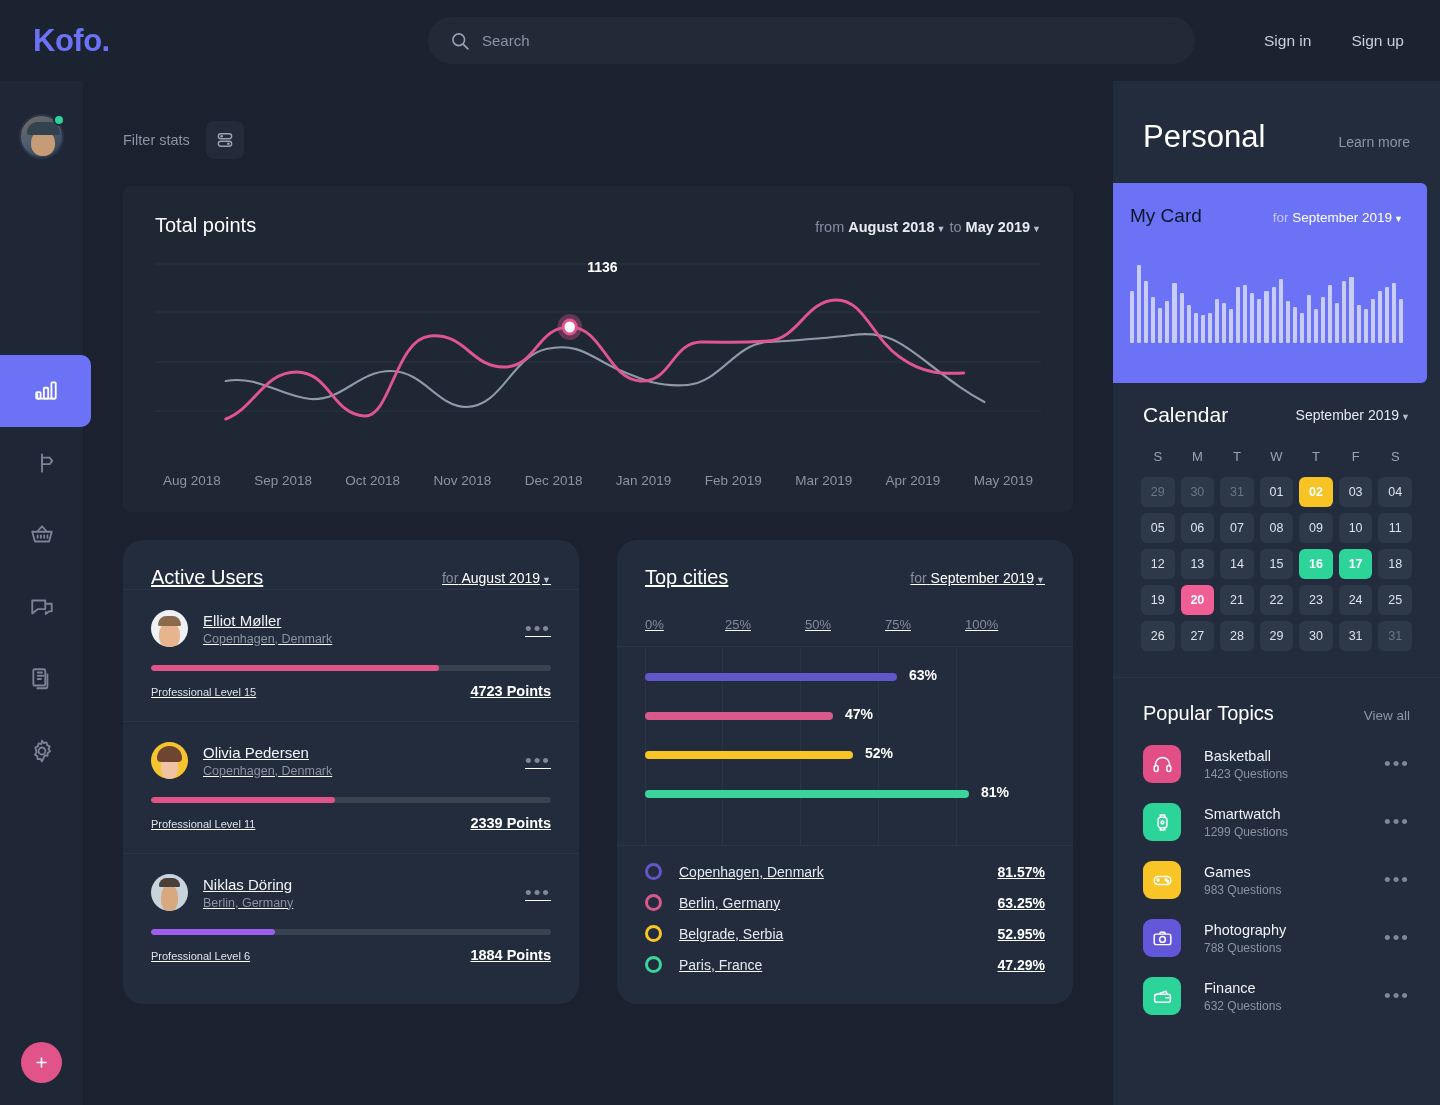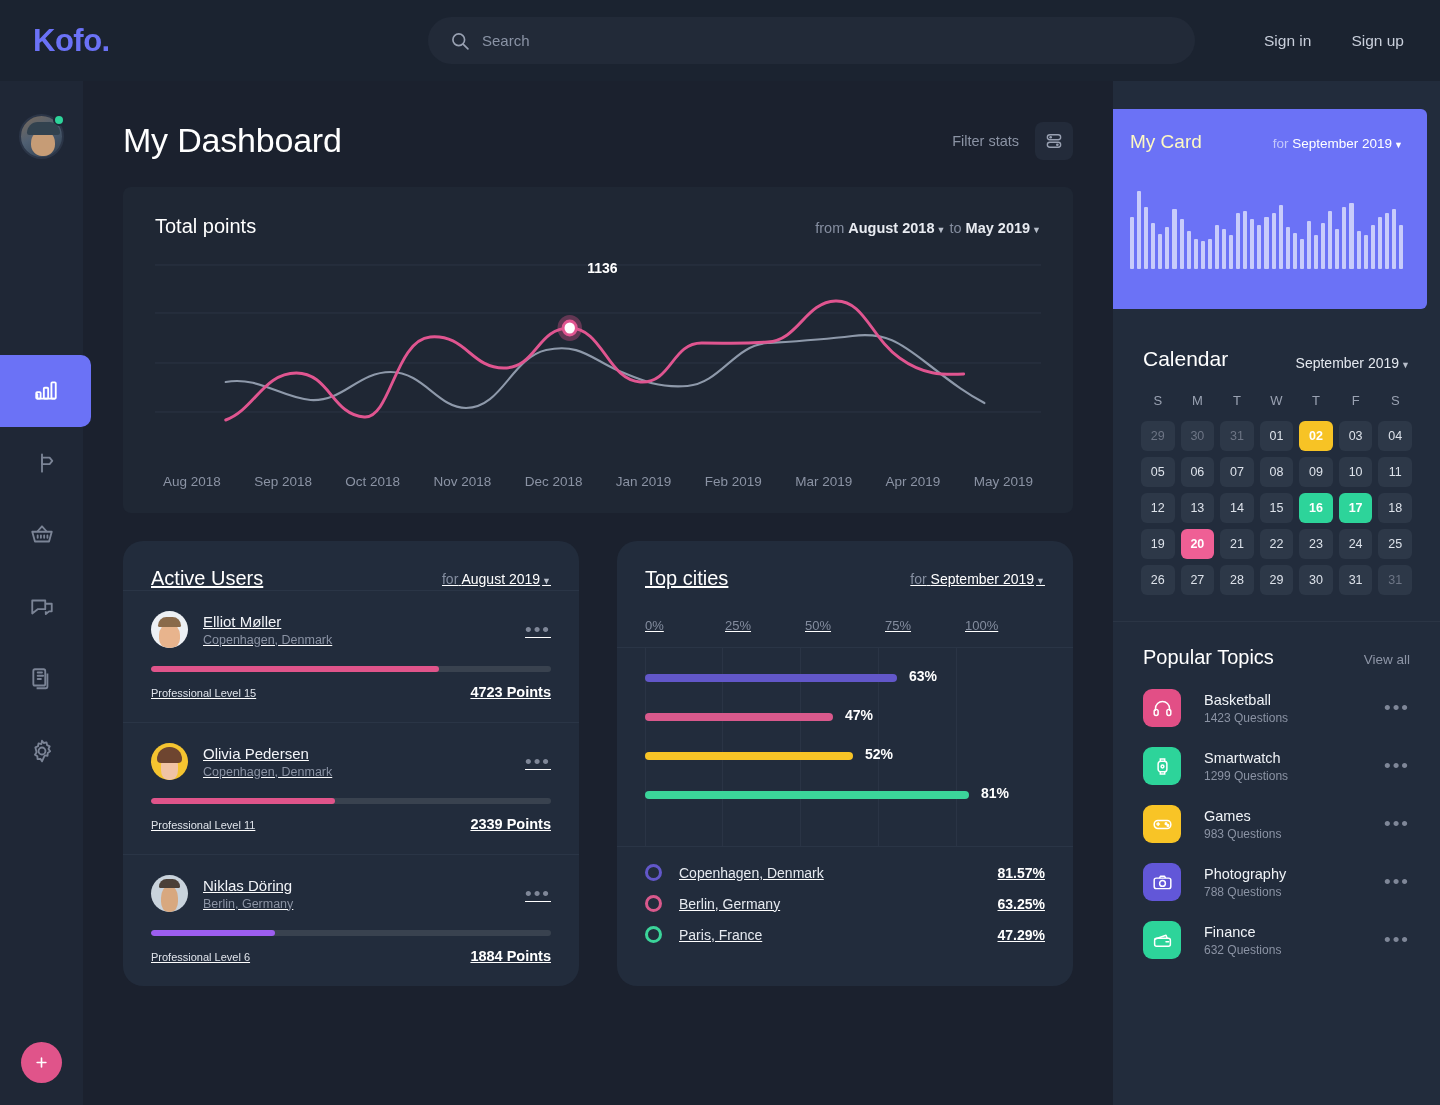--- a/index.html
+++ b/index.html
@@ -242,35 +242,35 @@
   .mycard {
     margin: 28px 13px 0 -13px;
     width: 327px; height: 200px;
     background: #6b72f6; border-radius: 6px;
     padding: 22px 24px 0 30px;
     position: relative;
   }
   .mycard-head {
     display: flex; align-items: baseline; justify-content: space-between;
   }
-  .mycard-title { font-size: 19px; color: #fef9c3; }
+  .mycard-title { font-size: 19px; color: #0f172a; }
   .mycard-for { font-size: 13.5px; color: #fff; }
   .mycard-for .lbl { color: #c3c7fb; }
   .spark {
     display: flex; align-items: flex-end; gap: 3px;
     height: 90px; margin-top: 26px;
   }
   .spark i {
     display: block; flex: 1; background: #c8ccfb; border-radius: 1px;
   }
 
   
   .cal-head {
-    display: flex; align-items: flex-end; justify-content: space-between;
-    padding: 38px 30px 0 30px;
+    display: flex; align-items: center; justify-content: space-between;
+    padding: 20px 30px 0 30px;
   }
   .cal-title { font-size: 21px; }
   .cal-month { font-size: 14px; color: #e4e8ef; }
   .cal-grid {
     display: grid; grid-template-columns: repeat(7, 1fr);
     gap: 6px; padding: 22px 28px 0 28px;
   }
   .cal-dow {
     text-align: center; font-size: 13px; color: #9aa2b2; padding-bottom: 7px;
   }
@@ -379,21 +379,20 @@
   <button class="fab">
     <svg viewBox="0 0 24 24" stroke="#fff" stroke-width="2.6">
       <path d="M12 5v14M5 12h14" stroke-linecap="round"></path>
     </svg>
   </button>
 </div>
 
 <div class="main">
 
   <div class="page-head">
-    <div class="page-title">My Dashboard</div>
     <div class="filter-group">
       <span class="filter-label">Filter stats</span>
       <button class="filter-btn">
         <svg viewBox="0 0 24 24" fill="none" stroke="#99a1b2" stroke-width="1.6" width="20" height="20">
           <rect x="4" y="4.5" width="16" height="6" rx="3"></rect>
           <circle cx="8" cy="7.5" r="1.6" fill="#99a1b2" stroke="none"></circle>
           <rect x="4" y="13.5" width="16" height="6" rx="3"></rect>
           <circle cx="16" cy="16.5" r="1.6" fill="#99a1b2" stroke="none"></circle>
         </svg>
       </button>
@@ -562,32 +561,41 @@
           <span class="ring" style="border-color:#6257c9"></span>
           <span class="legend-name">Copenhagen, Denmark</span>
           <span class="legend-val">81.57%</span>
         </div>
         <div class="legend-row">
           <span class="ring" style="border-color:#d9598c"></span>
           <span class="legend-name">Berlin, Germany</span>
           <span class="legend-val">63.25%</span>
         </div>
         <div class="legend-row">
+          <span class="ring" style="border-color:#f8c426"></span>
+          <span class="legend-name">Belgrade, Serbia</span>
+          <span class="legend-val">52.95%</span>
+        </div>
+        <div class="legend-row">
           <span class="ring" style="border-color:#3bd49a"></span>
           <span class="legend-name">Paris, France</span>
           <span class="legend-val">47.29%</span>
         </div>
       </div>
     </div>
 
   </div>
 </div>
 
 <div class="right">
 
+  <div class="right-head">
+    <div class="right-title">Personal</div>
+    <div class="learn">Learn more</div>
+  </div>
 
   <div class="mycard">
     <div class="mycard-head">
       <div class="mycard-title">My Card</div>
       <div class="mycard-for">
         <span class="lbl">for</span>
         <span>September 2019</span><span class="caret" style="color:#fff">▼</span>
       </div>
     </div>
     <div class="spark" id="spark">

